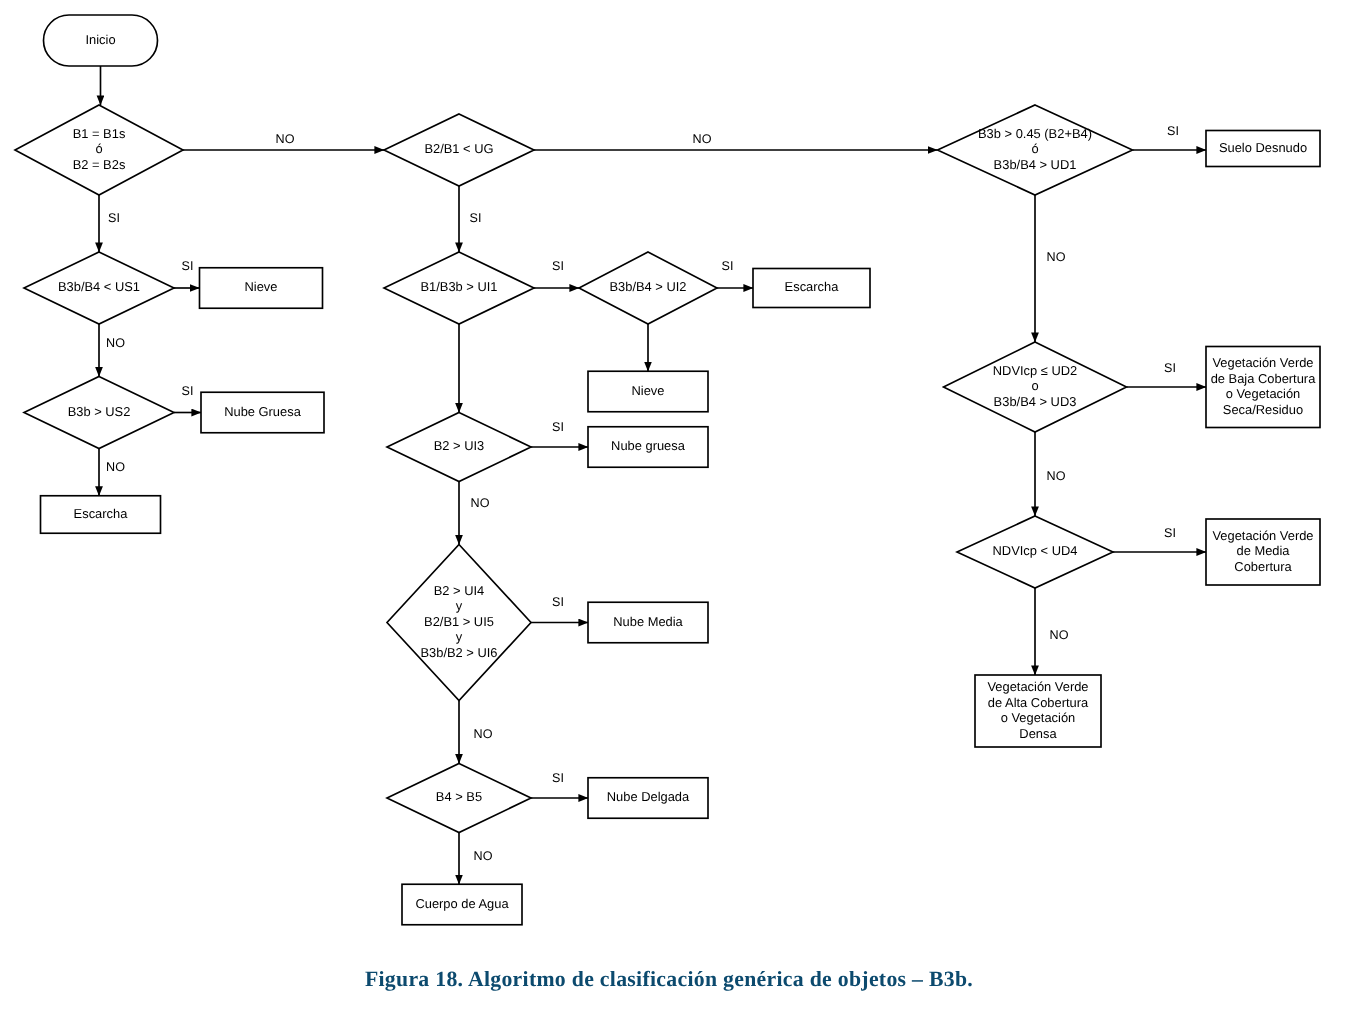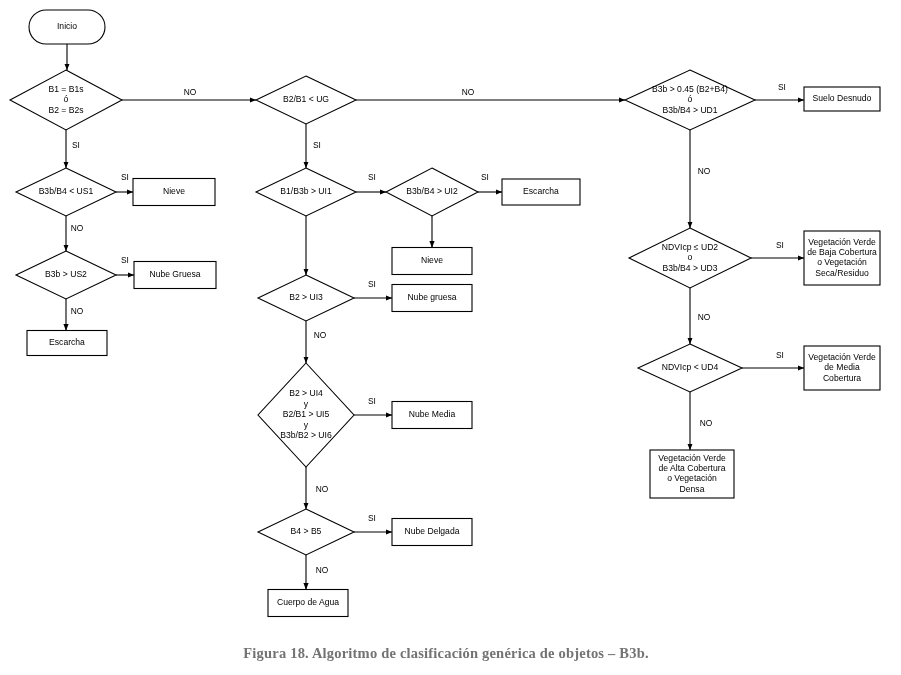--- a/index.html
+++ b/index.html
@@ -51,21 +51,21 @@
   }
   .caption {
     position: absolute;
     left: 0;
     right: 0;
     top: 645px;
     text-align: center;
     font-family: "Liberation Serif", serif;
     font-size: 14.5px;
     font-weight: bold;
-    color: #737373;
+    color: #0c4a6e;
     letter-spacing: 0.2px;
   }
 </style>
 </head>
 <body>
 
 <div id="page">
 
   <svg id="flow-canvas" viewBox="0 0 901 640">
     <defs>

